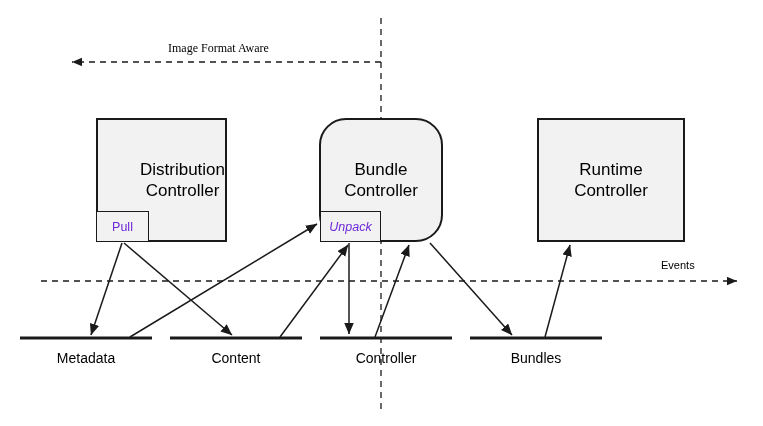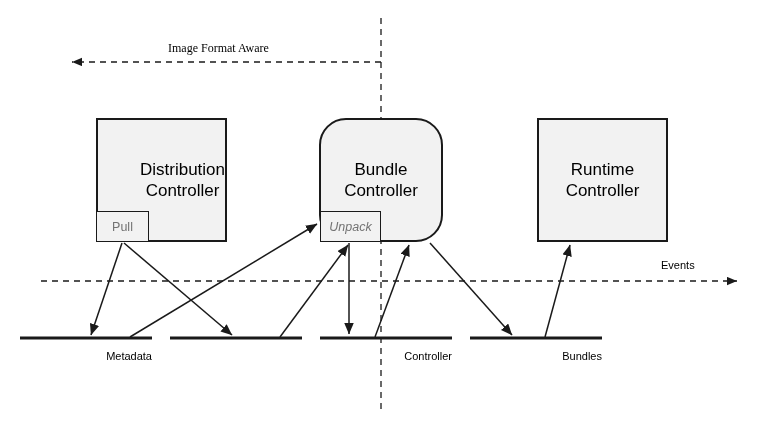--- a/index.html
+++ b/index.html
@@ -44,28 +44,28 @@
     position: absolute;
     background: #f2f2f2;
     border: 1.6px solid #1a1a1a;
     box-sizing: border-box;
     display: flex;
     align-items: center;
     justify-content: center;
   }
   .subbox-label {
     font-size: 12.5px;
-    color: #737373;
+    color: #6d28d9;
     line-height: 14px;
   }
   .store-label {
     position: absolute;
-    font-size: 11px;
+    font-size: 14px;
     color: #000000;
-    text-align: right;
+    text-align: center;
     white-space: nowrap;
   }
   .axis-label {
     position: absolute;
     font-size: 11px;
     color: #000000;
     white-space: nowrap;
   }
   .axis-label.big {
     font-size: 12px;
@@ -124,25 +124,26 @@
   </div>
 
   <div class="box" style="left:319px; top:118px; width:124px; height:124px;border-radius:27px;">
     <div class="box-label">Bundle
 Controller</div>
   </div>
   <div class="subbox" style="left:320px; top:211px; width:61px; height:31px;font-style:italic;">
     <div class="subbox-label">Unpack</div>
   </div>
 
-  <div class="box" style="left:537px; top:118px; width:131px; height:124px;">
+  <div class="box" style="left:537px; top:118px; width:148px; height:124px;">
     <div class="box-label">Runtime
 Controller</div>
   </div>
 
   <div class="store-label" style="left:20px; top:350px; width:132px;">Metadata</div>
+  <div class="store-label" style="left:170px; top:350px; width:132px;">Content</div>
   <div class="store-label" style="left:320px; top:350px; width:132px;">Controller</div>
   <div class="store-label" style="left:470px; top:350px; width:132px;">Bundles</div>
 
   <div class="axis-label big" style="left:168px; top:41px;">Image Format Aware</div>
   <div class="axis-label" style="left:661px; top:259px;">Events</div>
 
 </div>
 
 </body></html>

